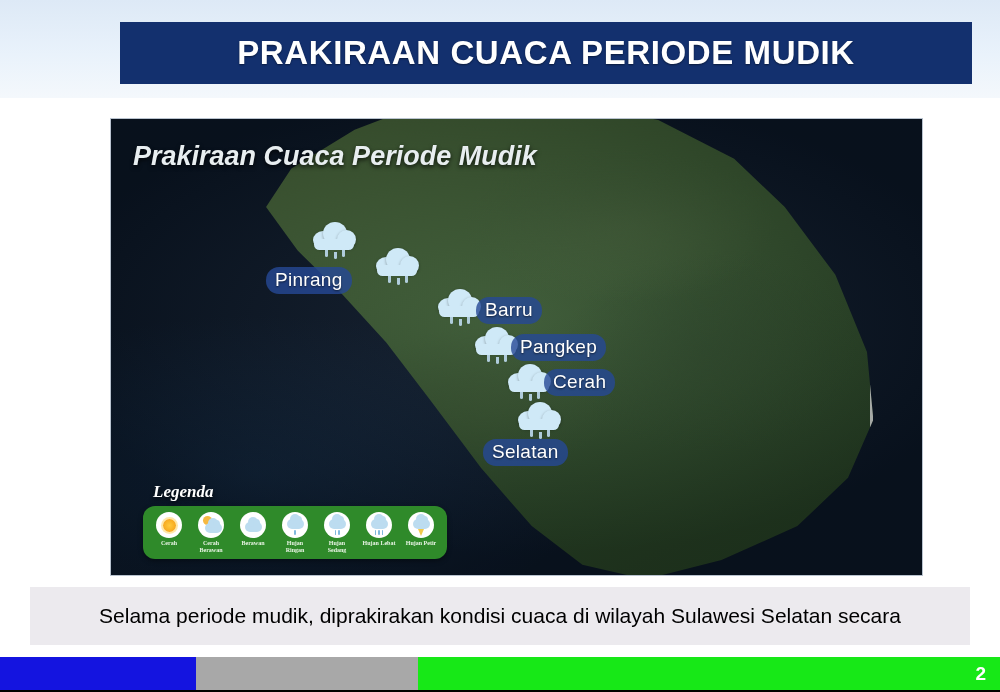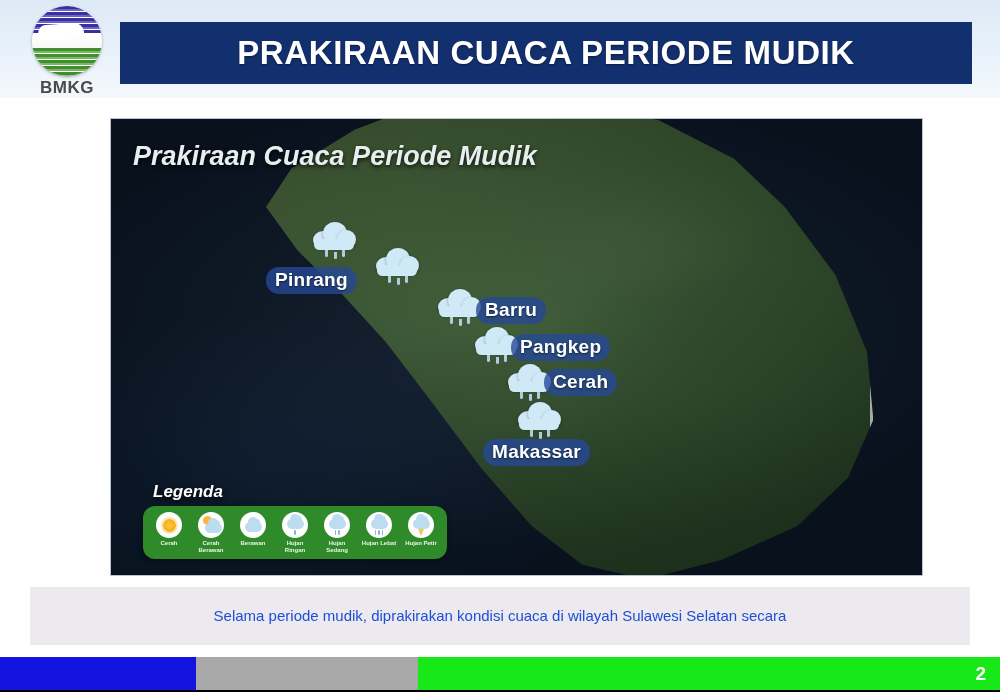--- a/index.html
+++ b/index.html
@@ -174,21 +174,21 @@
   .city {
     position: absolute;
     z-index: 8;
     display: flex;
     align-items: center;
   }
   .city-label {
     background: rgba(38,72,150,0.80);
     color: #ffffff;
     font-size: 19px;
-    font-weight: bold;
+    font-weight: normal;
     padding: 2px 9px 3px 9px;
     border-radius: 13px;
     text-shadow: 0 1px 2px rgba(0,0,0,0.6);
     white-space: nowrap;
     letter-spacing: 0.3px;
   }
   .wicon {
     position: absolute;
     width: 46px; height: 34px;
   }
@@ -212,20 +212,21 @@
     background: #bcd9ee;
     border-radius: 0 0 2px 2px;
     opacity: 0.9;
   }
 
   
   .legend {
     position: absolute;
     left: 32px; bottom: 16px;
     z-index: 9;
+    font-family: Liberation Serif, serif;
   }
   .legend-title {
     font-size: 17px;
     font-style: italic;
     font-weight: bold;
     color: #ffffff;
     text-shadow: 0 2px 4px rgba(0,0,0,0.8);
     margin-bottom: 4px;
     margin-left: 10px;
   }
@@ -312,22 +313,22 @@
     left: 30px; top: 587px;
     width: 940px; height: 58px;
     background: #eceaee;
     display: flex;
     flex-direction: column;
     align-items: center;
     justify-content: center;
     padding: 0 20px;
   }
   .caption-line {
-    font-size: 15px;
-    color: #1d4ed8;
+    font-size: 21px;
+    color: #000000;
     text-align: center;
     line-height: 26px;
     white-space: nowrap;
   }
 
   
   .footer {
     position: absolute;
     left: 0; top: 657px;
     width: 1000px; height: 33px;
@@ -349,29 +350,20 @@
     left: 0; top: 690px;
     width: 1000px; height: 2px;
     background: #000000;
   }
 </style>
 </head>
 <body>
 
 <div class="header">
 
-  <div class="logo-wrap">
-    <div class="logo-globe">
-      <div class="band logo-top"></div>
-      <div class="band logo-mid"></div>
-      <div class="band logo-bot"></div>
-      <div class="logo-cloud"></div>
-    </div>
-    <div class="logo-text">BMKG</div>
-  </div>
 
   <div class="title-bar">
     <span class="title-text">PRAKIRAAN CUACA PERIODE MUDIK</span>
   </div>
 </div>
 
 <div class="map-frame">
 
   <div class="map-sea"></div>
   <div class="landmass"></div>
@@ -447,21 +439,21 @@
   <div class="wicon" style="left:405px; top:280px;">
     <div class="puff p1"></div>
       <div class="puff p2"></div>
       <div class="puff p3"></div>
       <div class="base"></div>
     <div class="drop" style="left:14px; top:31px;"></div>
     <div class="drop" style="left:23px; top:33px;"></div>
     <div class="drop" style="left:31px; top:31px;"></div>
   </div>
   <div class="city" style="left:372px; top:320px;">
-    <span class="city-label">Makassar</span>
+    <span class="city-label">Selatan</span>
   </div>
 
   <div class="legend">
     <div class="legend-title">Legenda</div>
     <div class="legend-box">
 
       <div class="legend-item">
         <div class="legend-icon">
           <div class="li-sun"></div>
         </div>

